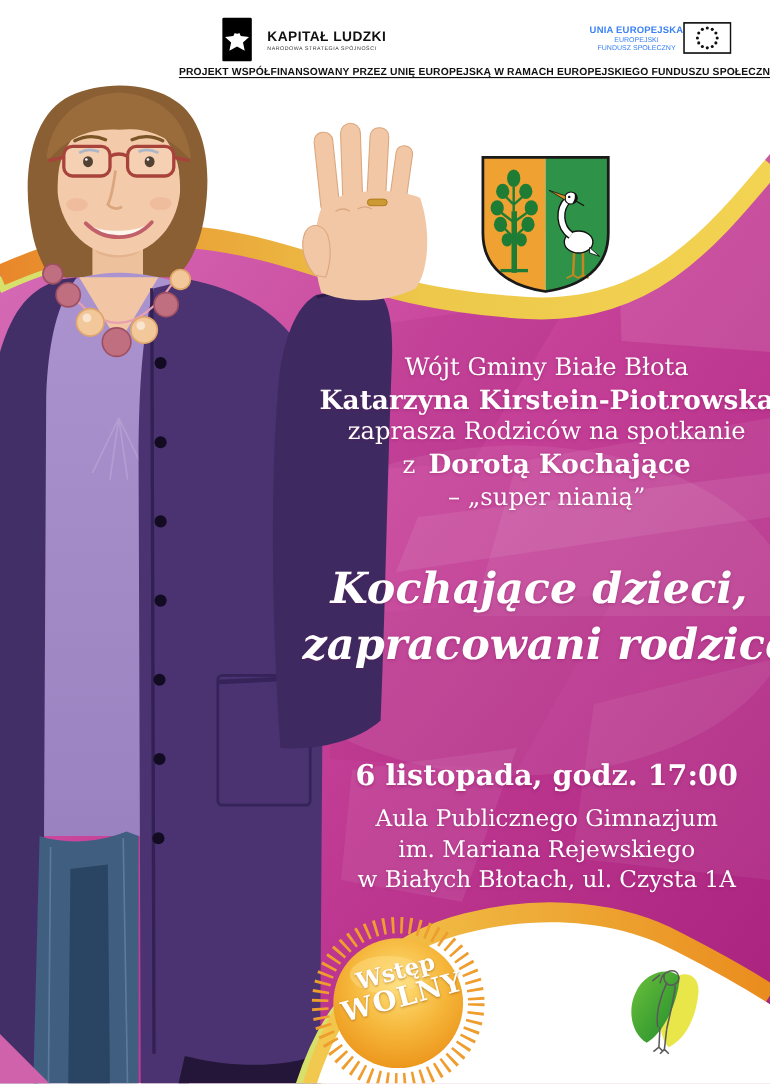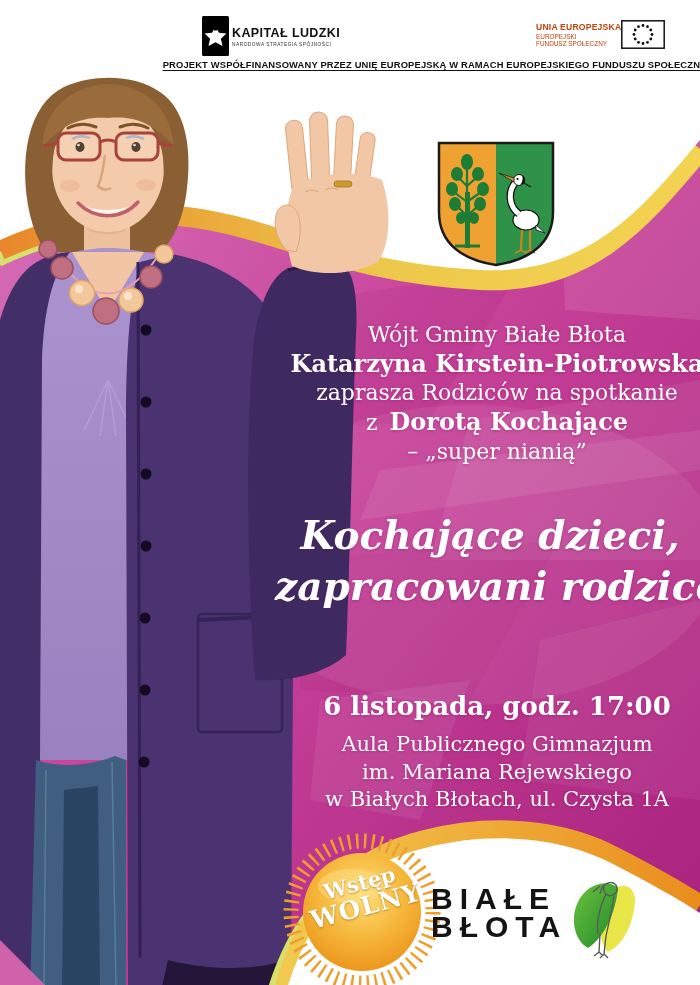--- a/index.html
+++ b/index.html
@@ -6,25 +6,25 @@
   .poster{
     position:relative;width:700px;height:985px;overflow:hidden;background:#ffffff;
     font-family:"DejaVu Serif","Liberation Serif",serif;
   }
   .abs{position:absolute;}
   svg{display:block;}
 
   
   .hdr-sans{font-family:"Liberation Sans","DejaVu Sans",sans-serif;}
   .kl-logo{left:202px;top:16px;display:flex;align-items:flex-start;z-index:5;}
-  .kl-text{margin-left:3px;margin-top:10px;color:#111;}
+  .kl-text{margin-left:14px;margin-top:10px;color:#111;}
   .kl-title{font-size:12.5px;font-weight:bold;letter-spacing:.4px;}
   .kl-sub{font-size:4.8px;letter-spacing:.5px;margin-top:2px;color:#333;}
   .eu-logo{left:536px;top:20px;display:flex;align-items:flex-start;z-index:5;}
-  .eu-text{text-align:left;margin-right:0;margin-top:3px;color:#c2410c;line-height:1.12;}
+  .eu-text{text-align:center;margin-right:0;margin-top:3px;color:#3b82f6;line-height:1.12;}
   .eu-l1{font-size:8.6px;font-weight:bold;letter-spacing:.2px;}
   .eu-l2,.eu-l3{font-size:6.4px;}
   .funding{
     left:162px;top:59px;width:560px;text-align:center;color:#111;
     font-size:9.4px;font-weight:bold;letter-spacing:.15px;
     text-decoration:underline;text-underline-offset:2px;z-index:5;
   }
 
   
   .pinktext{color:#ffffff;text-align:center;z-index:5;text-shadow:0 1px 3px rgba(120,15,85,.35);}
@@ -318,18 +318,14 @@
     <div class="nowrap">Aula Publicznego Gimnazjum</div>
     <div class="nowrap">im. Mariana Rejewskiego</div>
     <div class="nowrap">w Białych Błotach, ul. Czysta 1A</div>
   </div>
 
   <div class="abs badge-text">
     <div class="badge-l1">Wstęp</div>
     <div class="badge-l2">WOLNY</div>
   </div>
 
-  <div class="abs bb-logo">
-    <div>BIAŁE</div>
-    <div>BŁOTA</div>
-  </div>
 
 </div>
 
 </body></html>

